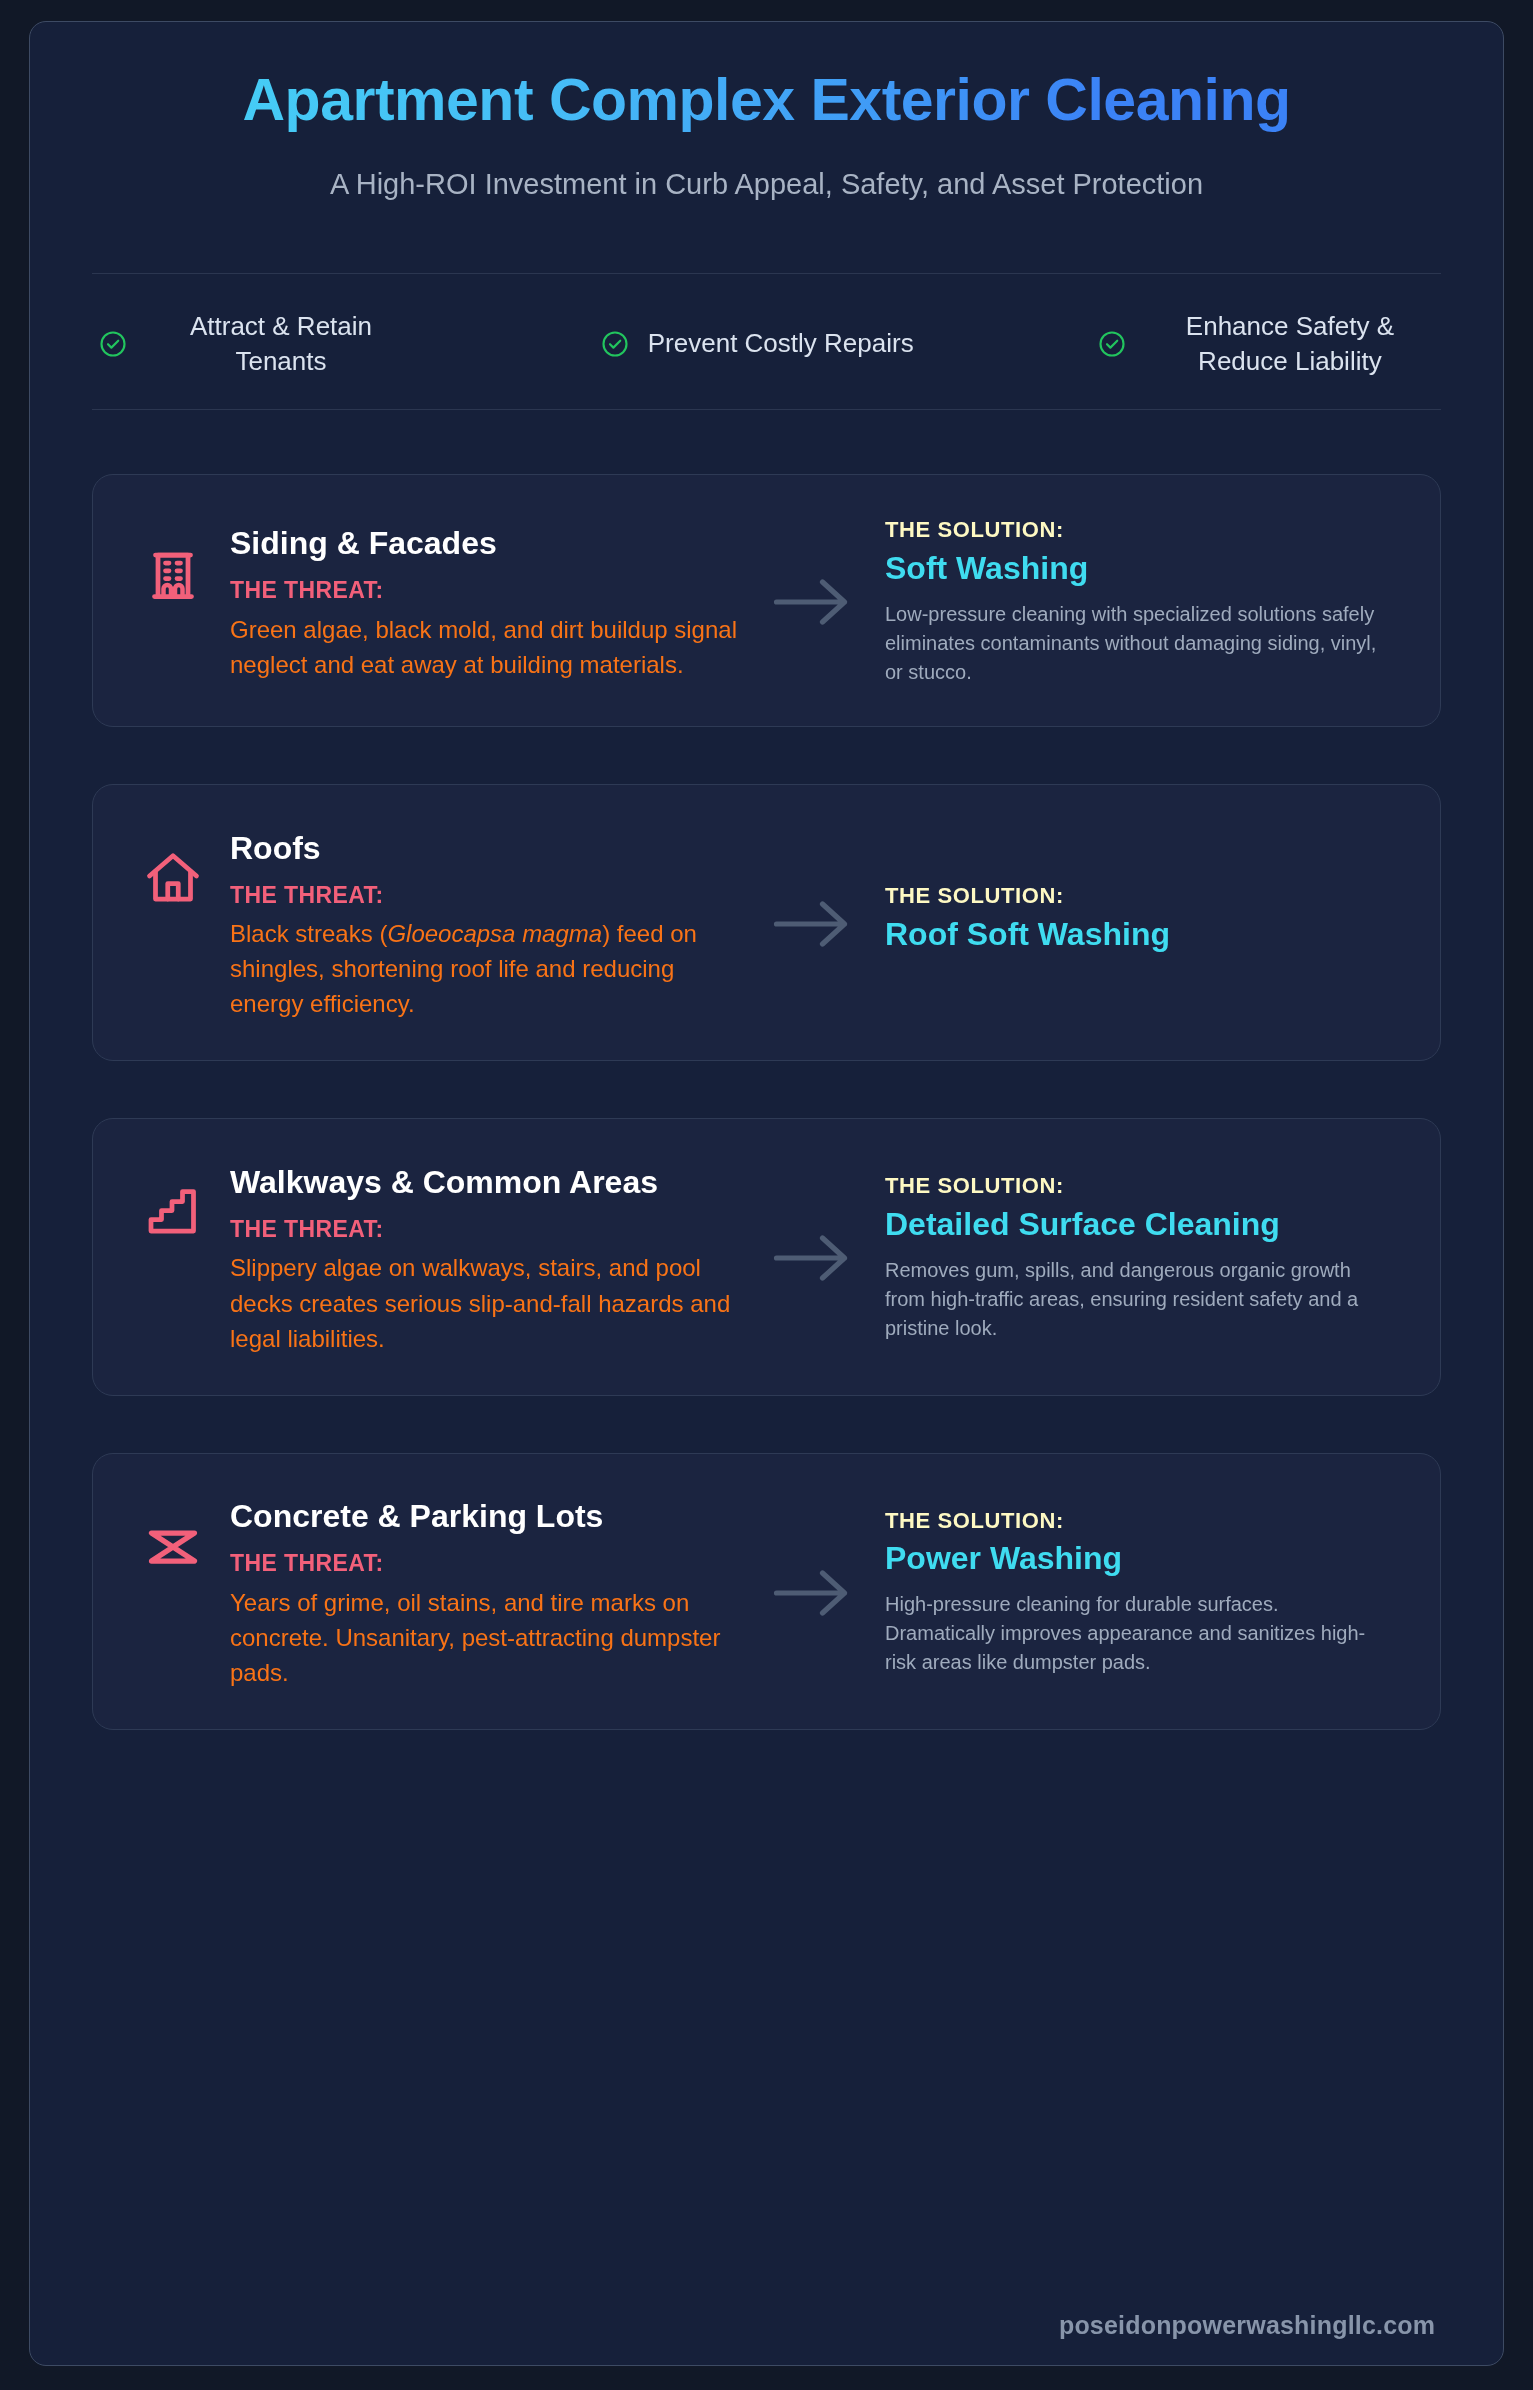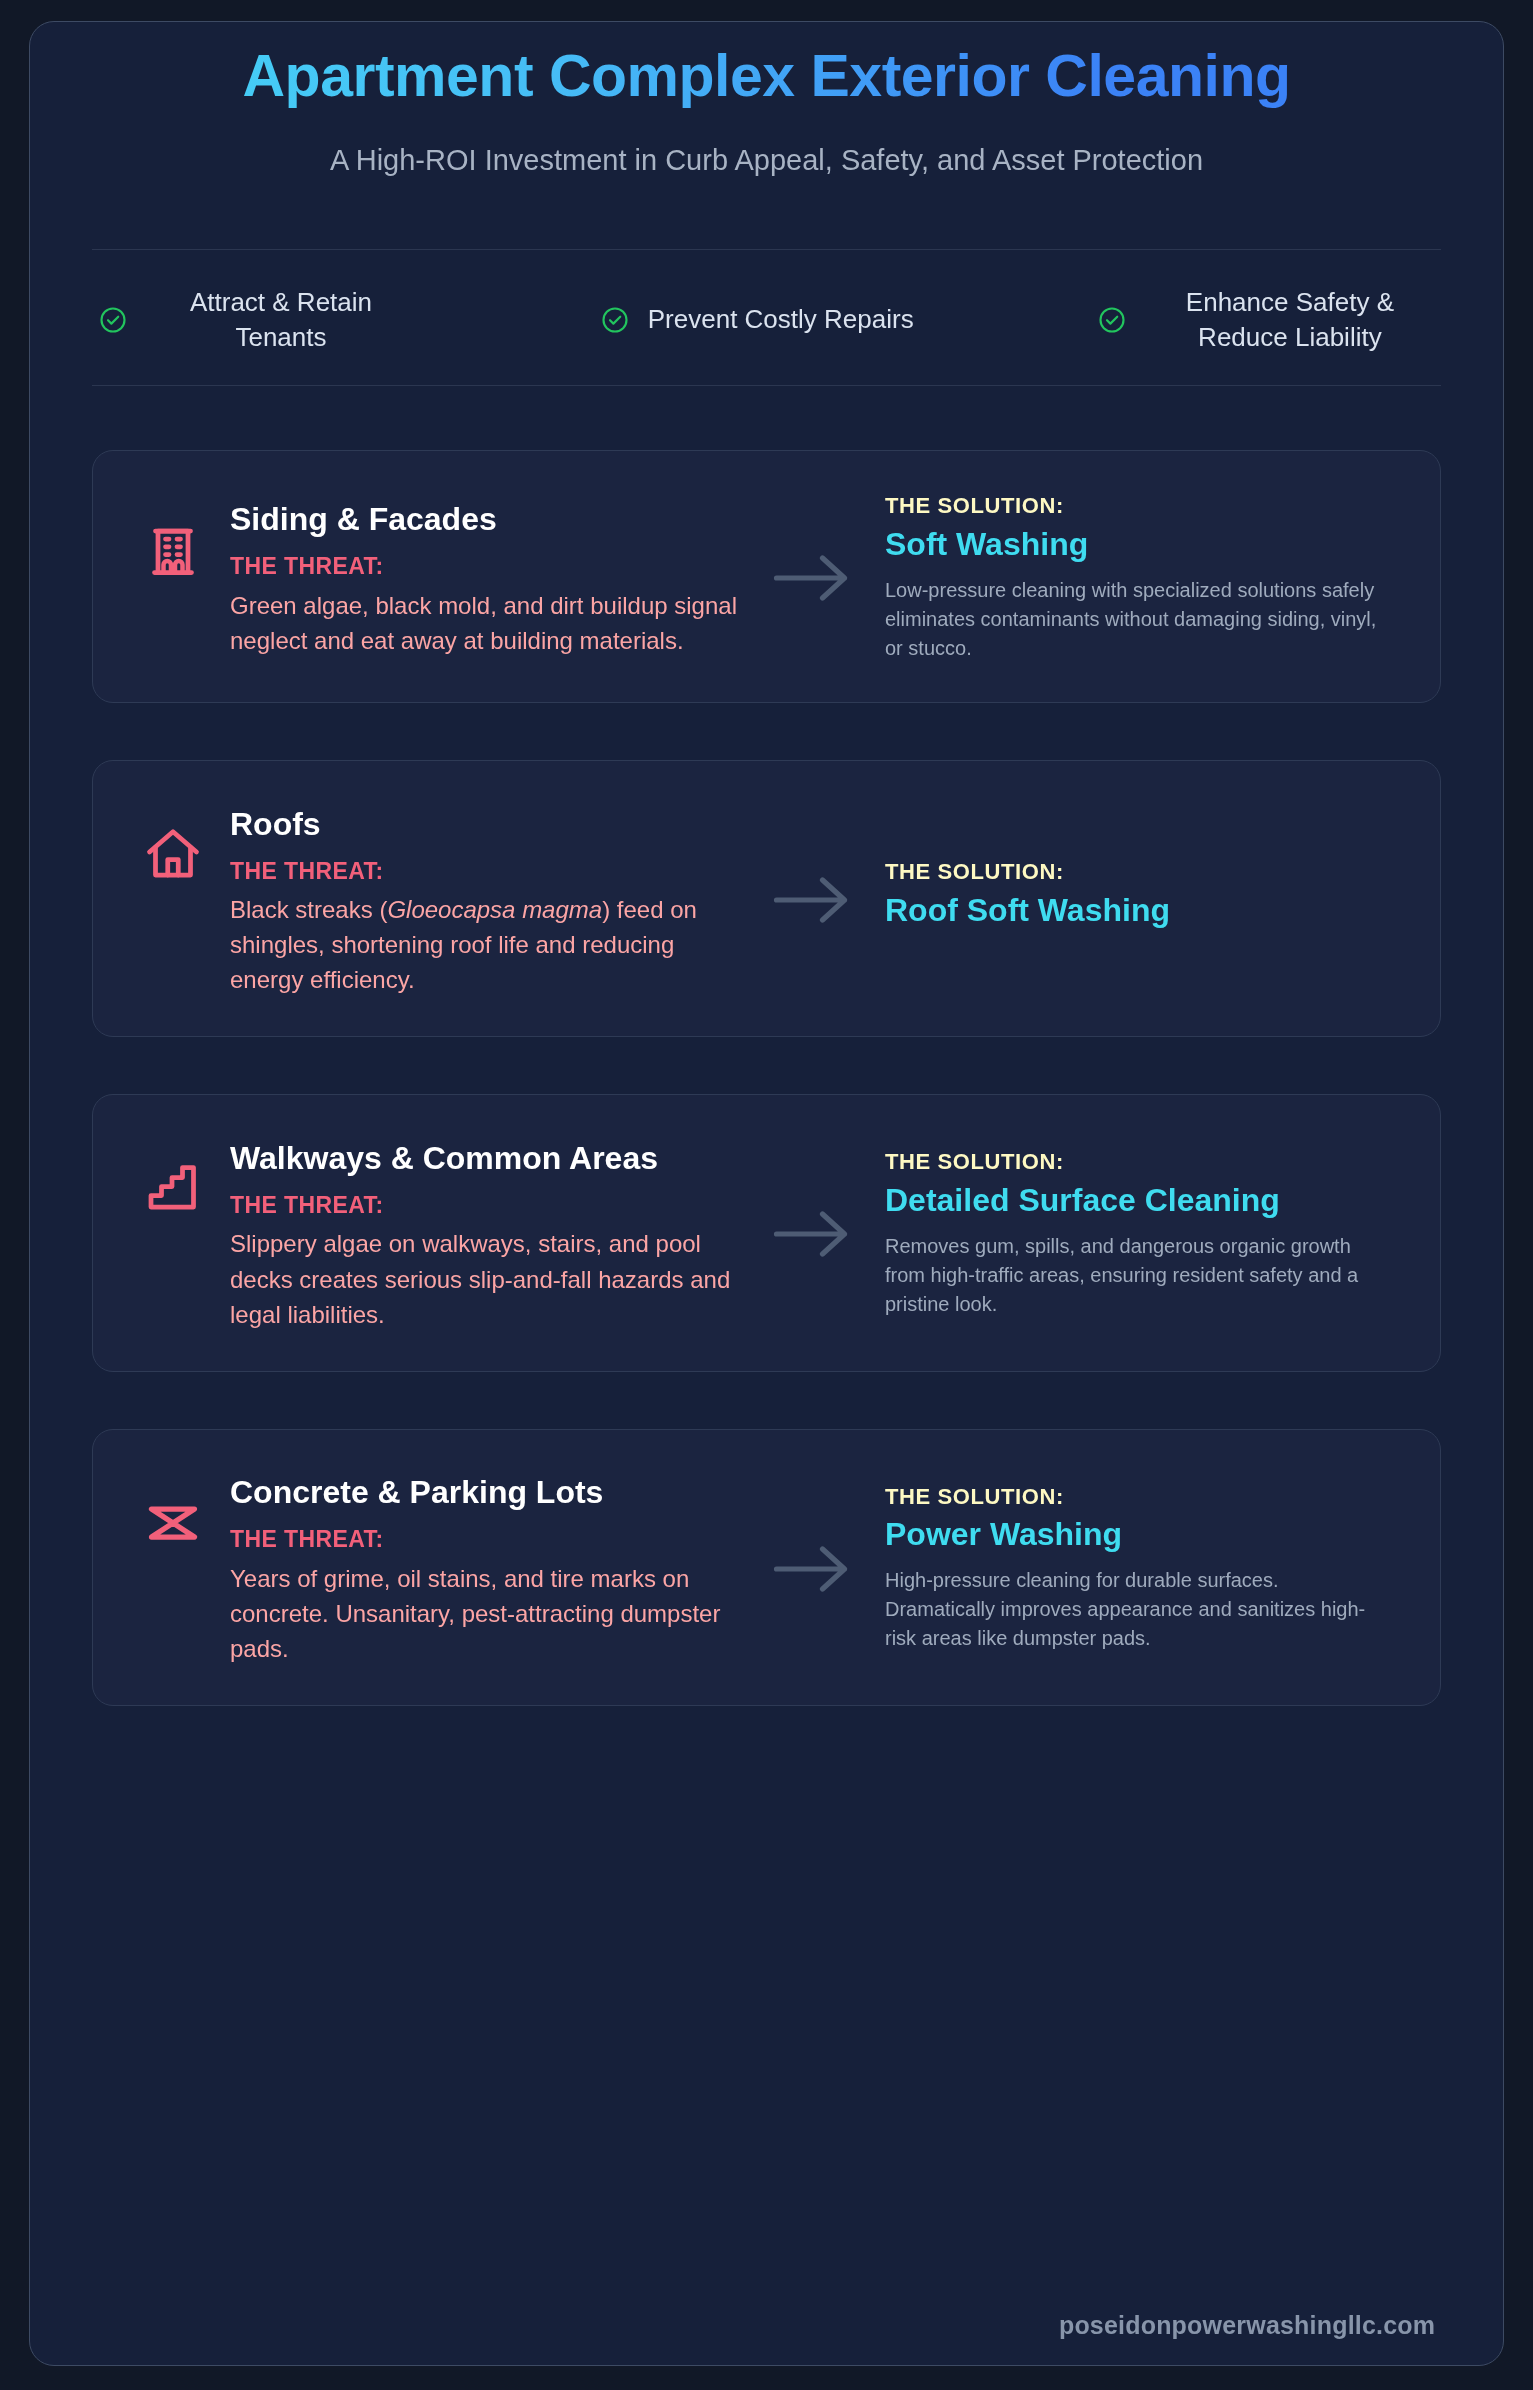--- a/index.html
+++ b/index.html
@@ -17,22 +17,22 @@
     height: 2391px;
     background: #111827;
     padding: 21px 29px 25px 29px;
   }
 
   .frame {
     width: 100%;
     height: 100%;
     background: #16203a;
     border: 1.9px solid #3d4a63;
-    border-radius: 25px;
-    padding: 20px 62px 25px 62px;
+    border-radius: 17px;
+    padding: 44px 62px 25px 62px;
     display: flex;
     flex-direction: column;
   }
 
   
   .header { text-align: center; }
 
   .title {
     font-size: 59px;
     font-weight: bold;
@@ -134,21 +134,21 @@
   .threat-label {
     font-size: 23px;
     font-weight: bold;
     color: #f2607a;
     letter-spacing: 0.4px;
     margin-bottom: 7.7px;
   }
 
   .threat-text {
     font-size: 24px;
-    color: #fca5a5;
+    color: #f97316;
     line-height: 1.46;
   }
   .threat-text em { font-style: italic; }
 
   .arrow-col {
     flex: 0 0 145px;
     display: flex;
     justify-content: center;
     align-items: center;
   }

